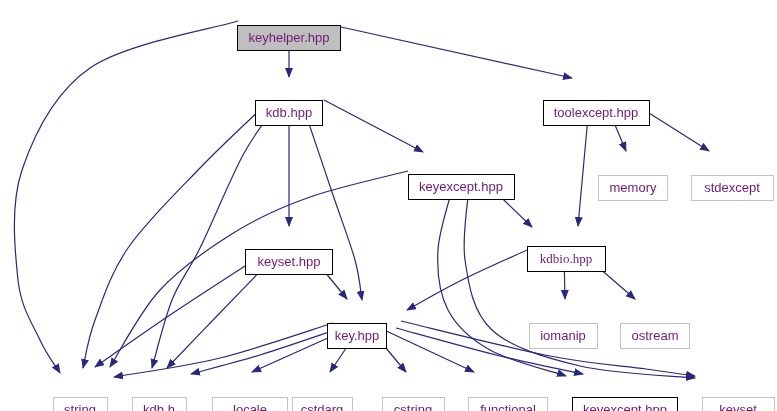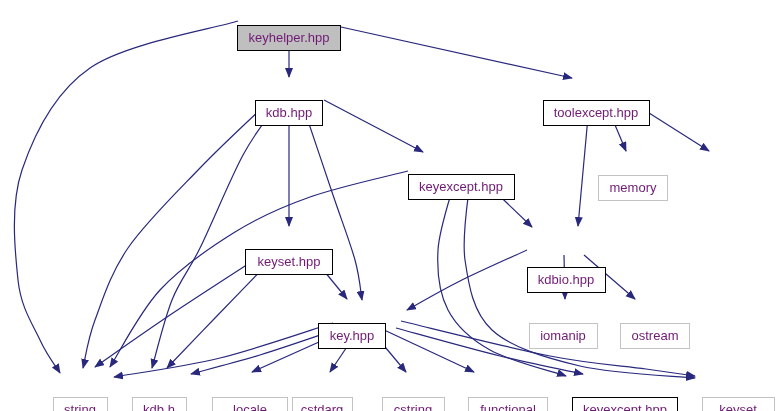--- a/index.html
+++ b/index.html
@@ -63,24 +63,25 @@
       <path d="M359,329 L330,372" fill="none" stroke="#28287d" stroke-width="1.2" marker-end="url(#arw)"></path>
       <path d="M370,329 L406,372" fill="none" stroke="#28287d" stroke-width="1.2" marker-end="url(#arw)"></path>
       <path d="M382,329 L474,372" fill="none" stroke="#28287d" stroke-width="1.2" marker-end="url(#arw)"></path>
       <path d="M396,328 C413.3333333333333,332.6666666666667 468.8333333333333,348.3333333333333 500,356 C531.1666666666666,363.6666666666667 569.1666666666666,371 583,374" fill="none" stroke="#28287d" stroke-width="1.2" marker-end="url(#arw)"></path>
       <path d="M401,321 C425.8333333333333,326.8333333333333 509.1666666666667,348 550,356 C590.8333333333334,364 621.8333333333334,365.6666666666667 646,369 C670.1666666666666,372.3333333333333 686.8333333333334,374.8333333333333 695,376" fill="none" stroke="#28287d" stroke-width="1.2" marker-end="url(#arw)"></path>
     </svg>
     <div class="node focus" style="left: 237px; top: 5px; width: 104px; height: 26px; line-height: 24px;">keyhelper.hpp</div>
     <div class="node doc" style="left: 255px; top: 80px; width: 68px; height: 26px; line-height: 24px;">kdb.hpp</div>
     <div class="node doc" style="left: 542.5px; top: 80px; width: 107px; height: 26px; line-height: 24px;">toolexcept.hpp</div>
     <div class="node system" style="left: 598px; top: 155px; width: 70px; height: 26px; line-height: 24px; text-align: center;">memory</div>
+    <div class="node system" style="left: 690.5px; top: 155px; width: 83px; height: 26px; line-height: 24px;">stdexcept</div>
     <div class="node doc" style="left: 407.5px; top: 154px; width: 107px; height: 26px; line-height: 24px;">keyexcept.hpp</div>
     <div class="node doc" style="left: 245px; top: 229px; width: 88px; height: 26px; line-height: 24px;">keyset.hpp</div>
-    <div class="node doc" style="left: 526.5px; top: 247px; width: 79px; height: 26px; line-height: 24px;">kdbio.hpp</div>
-    <div class="node doc" style="left: 318px; top: 303px; width: 68px; height: 26px; line-height: 24px;">key.hpp</div>
+    <div class="node doc" style="left: 526.5px; top: 226px; width: 79px; height: 26px; line-height: 24px; font-family: Liberation Serif, serif;">kdbio.hpp</div>
+    <div class="node doc" style="left: 327px; top: 303px; width: 60px; height: 26px; line-height: 24px;">key.hpp</div>
     <div class="node system" style="left: 620px; top: 303px; width: 70px; height: 26px; line-height: 24px;">ostream</div>
     <div class="node system" style="left: 528.5px; top: 303px; width: 69px; height: 26px; line-height: 24px;">iomanip</div>
     <div class="node system" style="left: 52.5px; top: 377px; width: 55px; height: 26px; line-height: 24px;">string</div>
     <div class="node system" style="left: 131.5px; top: 377px; width: 55px; height: 26px; line-height: 24px;">kdb.h</div>
     <div class="node system" style="left: 212px; top: 377px; width: 76px; height: 26px; line-height: 24px;">locale</div>
     <div class="node system" style="left: 291.5px; top: 377px; width: 61px; height: 26px; line-height: 24px;">cstdarg</div>
     <div class="node system" style="left: 381.5px; top: 377px; width: 63px; height: 26px; line-height: 24px;">cstring</div>
     <div class="node system" style="left: 468px; top: 377px; width: 80px; height: 26px; line-height: 24px;">functional</div>
     <div class="node doc" style="left: 572px; top: 377px; width: 106px; height: 26px; line-height: 24px; text-align: center;">keyexcept.hpp</div>
     <div class="node system" style="left: 701.5px; top: 377px; width: 73px; height: 26px; line-height: 24px;">keyset</div>

